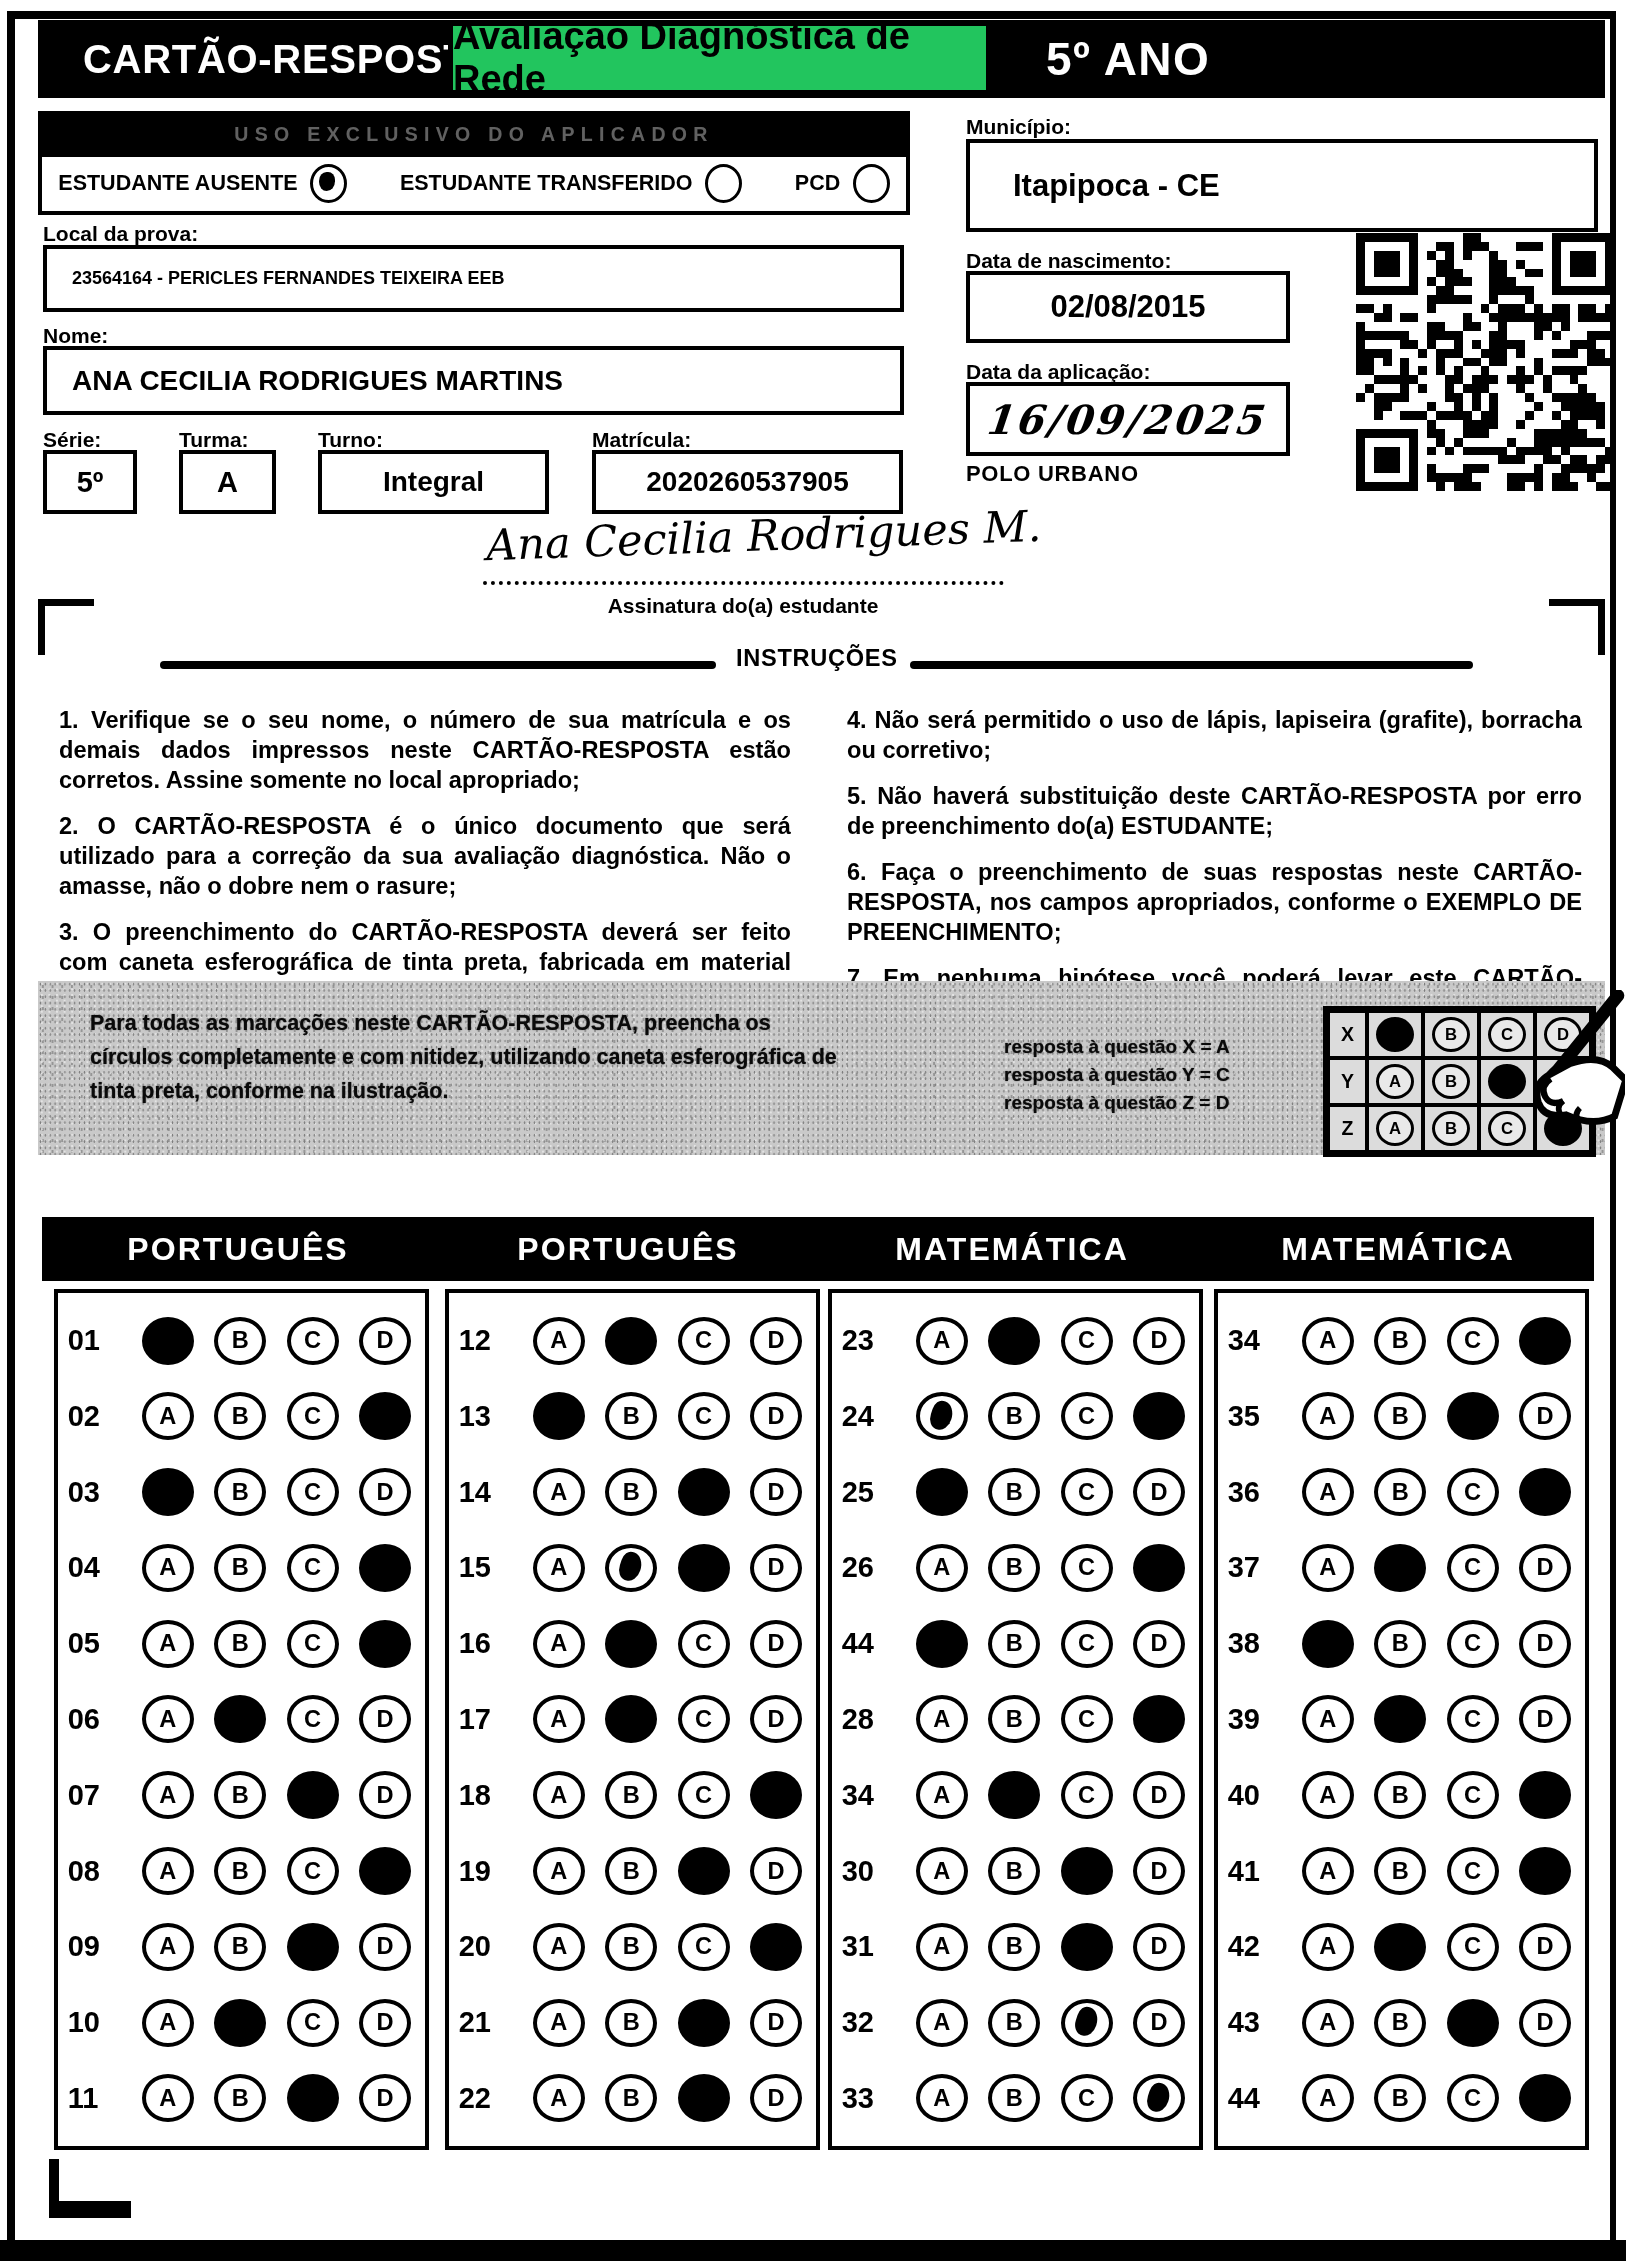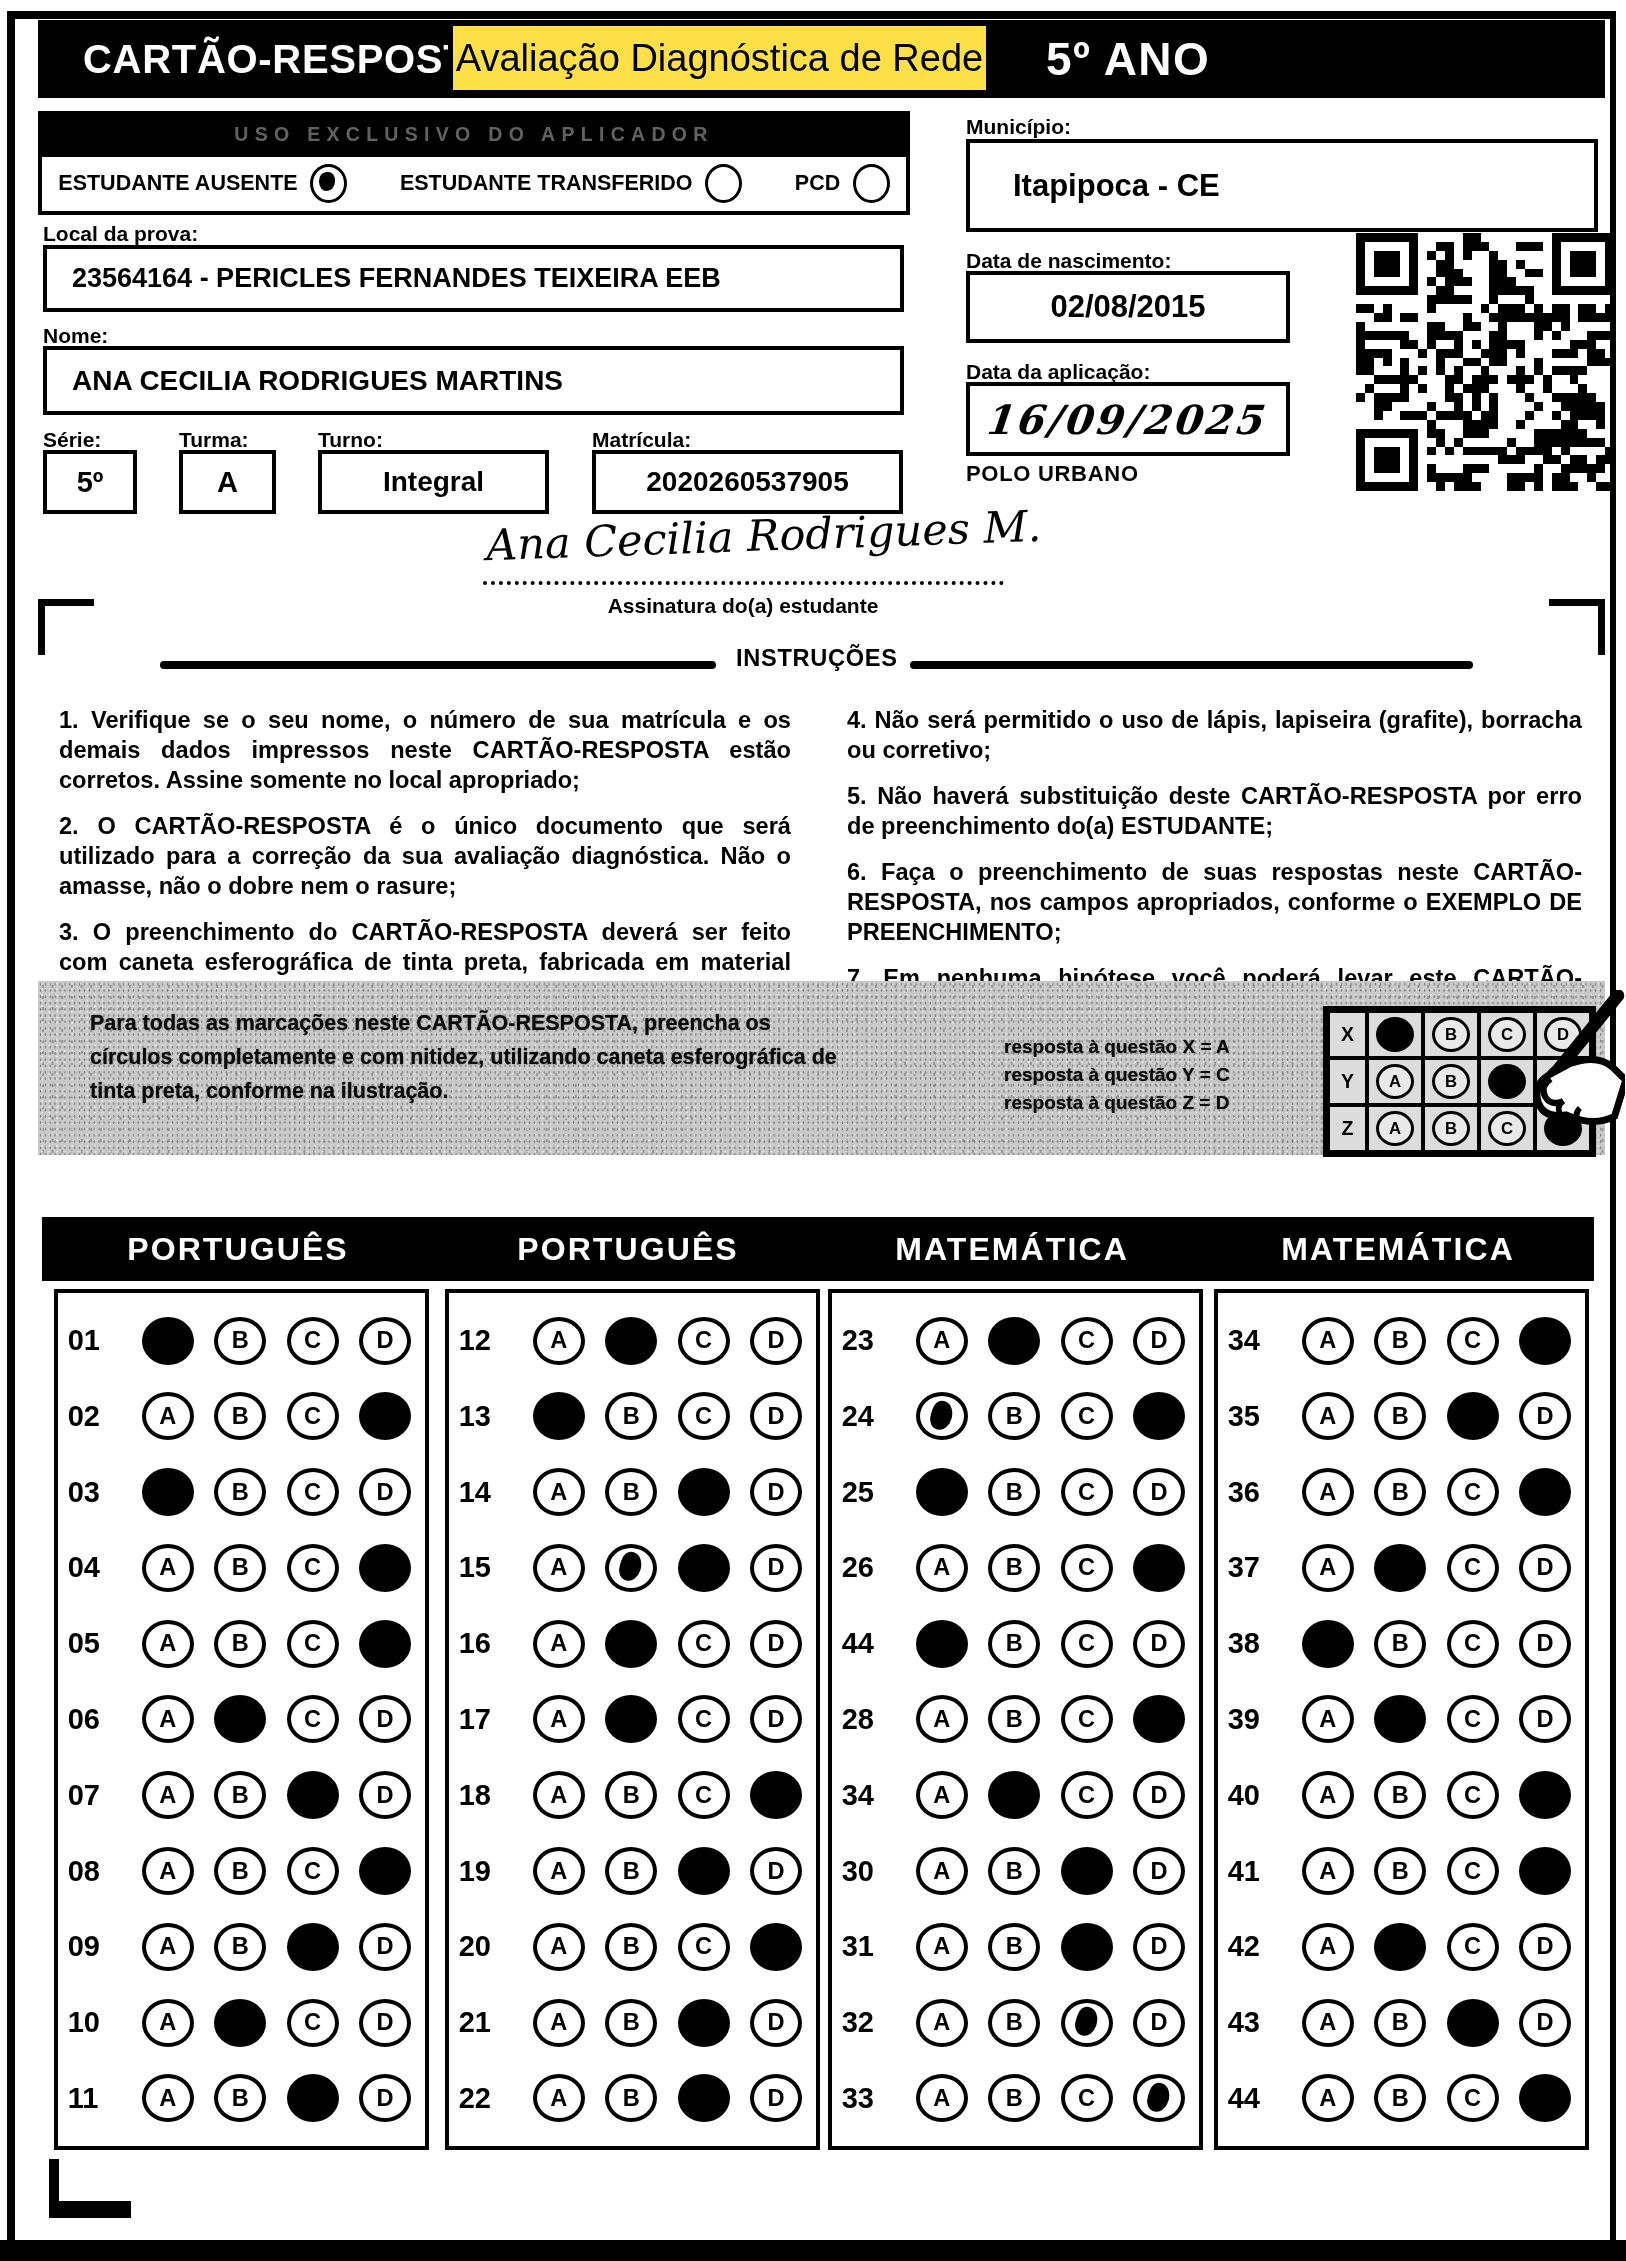--- a/index.html
+++ b/index.html
@@ -11,22 +11,22 @@
   
   .frame-top{left:7px;top:11px;width:1609px;height:8.3px;}
   .frame-left{left:7px;top:11px;width:8.3px;height:2240px;}
   .frame-right{left:1610px;top:11px;width:5.6px;height:2240px;}
   .bottom-bar{left:0;top:2240px;width:1627px;height:21.5px;}
 
   
   .hdr-bar{left:38px;top:19.5px;width:1567px;height:78px;background:#000;}
   .hdr-card{left:83px;top:19.5px;height:78px;line-height:78px;color:#fff;
             font-size:40px;font-weight:600;letter-spacing:0.7px;}
-  .hdr-assess{left:448px;top:21px;width:543px;height:74px;background:#fde047;border:5.6px solid #000;
-              display:flex;align-items:center;justify-content:center;font-size:38px;font-weight:400;}
+  .hdr-assess{left:448px;top:21px;width:543px;height:74px;background:#22c55e;border:5.6px solid #000;
+              display:flex;align-items:center;justify-content:center;font-size:38px;font-weight:700;}
   .hdr-grade{left:1046px;top:19.5px;height:78px;line-height:78px;color:#fff;
              font-size:46px;font-weight:800;letter-spacing:1.4px;}
 
   
   .applicator-box{left:38px;top:111px;width:872px;height:104px;border:4.9px solid #000;}
   .applicator-bar{left:38px;top:111px;width:872px;height:46px;background:#000;
                   display:flex;align-items:center;justify-content:center;}
   .applicator-bar span{color:rgba(255,255,255,.38);font-size:19.5px;font-weight:700;
                        letter-spacing:6.3px;filter:blur(0.6px);}
   .status-row{left:43px;top:157px;width:862px;height:53px;display:flex;align-items:center;
@@ -124,21 +124,21 @@
         <span>PCD</span>
         <div class="status-circle"></div>
       </div>
     </div>
   <div class="abs applicator-bar">
     <span>USO EXCLUSIVO DO APLICADOR</span>
   </div>
 
   <div class="abs flabel" style="left:43px;top:222px;">Local da prova:</div>
   <div class="abs fbox" style="left:43px;top:245px;width:861px;height:67px;">
-    <span class="val" style="font-size:27px;padding-left:25px;text-align:right;">23564164 - PERICLES FERNANDES TEIXEIRA EEB</span>
+    <span class="val" style="font-size:18px;padding-left:25px;text-align:right;">23564164 - PERICLES FERNANDES TEIXEIRA EEB</span>
   </div>
 
   <div class="abs flabel" style="left:43px;top:324px;">Nome:</div>
   <div class="abs fbox" style="left:43px;top:346px;width:861px;height:69px;">
     <span class="val" style="font-size:28px;padding-left:25px;">ANA CECILIA RODRIGUES MARTINS</span>
   </div>
 
   <div class="abs flabel" style="left:43px;top:428px;">Série:</div>
   <div class="abs flabel" style="left:179px;top:428px;">Turma:</div>
   <div class="abs flabel" style="left:318px;top:428px;">Turno:</div>

